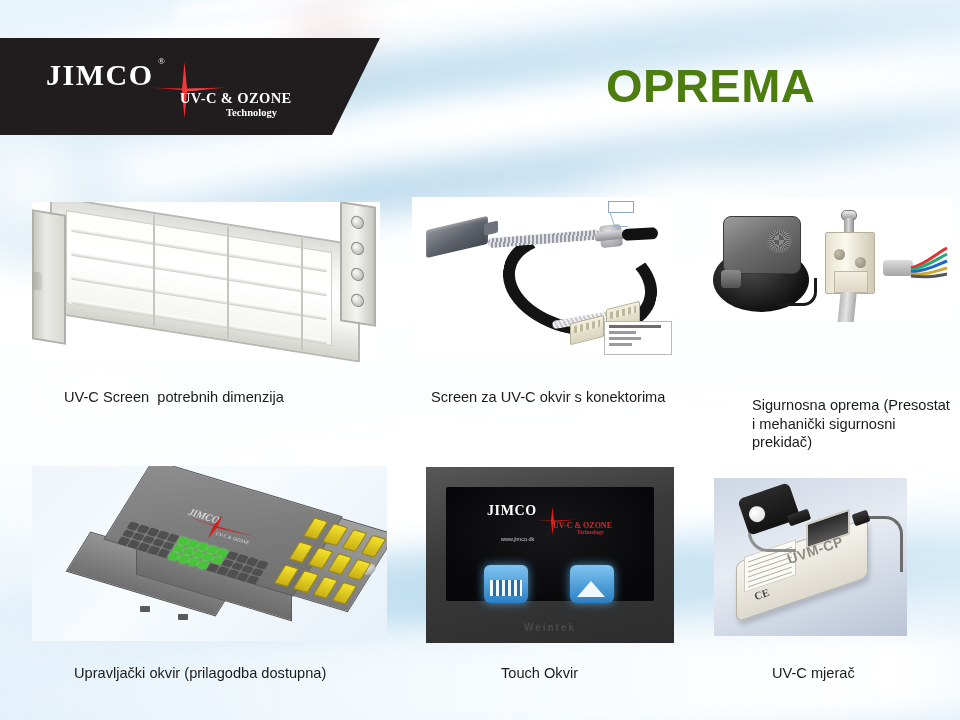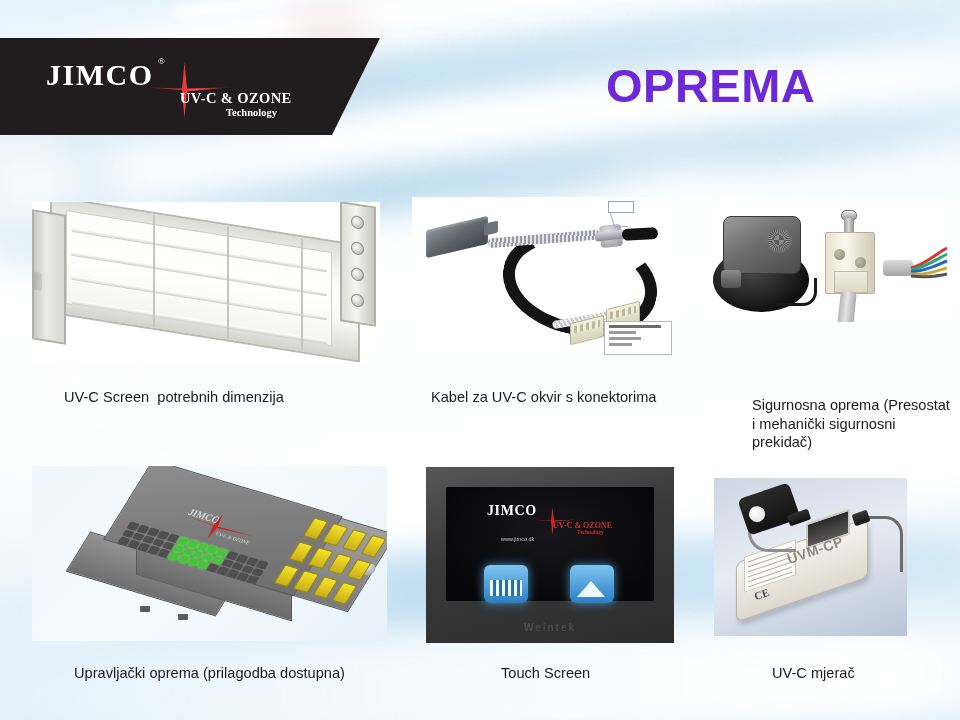--- a/index.html
+++ b/index.html
@@ -72,21 +72,21 @@
     font-size:14.5px; letter-spacing:.4px;
   }
   .jl-tech {
     position:absolute; left:186px; top:55px; color:#ffffff;
     font-family:"Liberation Serif", serif; font-weight:bold; font-size:10.5px;
   }
 
   
   #title {
     position:absolute; left:606px; top:62px; z-index:6;
-    font-size:47px; font-weight:bold; color:#6d28d9;
+    font-size:47px; font-weight:bold; color:#4d7c0f;
     letter-spacing:.5px; line-height:1;
   }
 
   
   .photo { position:absolute; z-index:4; background:#ffffff; overflow:hidden; }
   .cap {
     position:absolute; z-index:6; color:#1b1b1b;
     font-size:14.6px; line-height:18.6px; white-space:pre-wrap;
   }
 
@@ -401,21 +401,21 @@
   <div class="braid"></div>
   <div class="conn c1"></div>
   <div class="conn c2"></div>
   <div class="speclabel">
     <div></div>
       <div></div>
       <div></div>
       <div></div>
   </div>
 </div>
-<div class="cap" id="cap2">Kabel za UV-C okvir s konektorima</div>
+<div class="cap" id="cap2">Screen za UV-C okvir s konektorima</div>
 
 <div class="photo" id="p3">
   <div class="pswitch">
     <div class="ps-base"></div>
     <div class="ps-cap">
         <div class="ps-dial"></div>
       </div>
     <div class="ps-port"></div>
     <div class="ps-wire"></div>
   </div>
@@ -510,21 +510,21 @@
         <i></i>
       <i></i>
         <i></i>
         <i></i>
         <i></i>
     </div>
     <div class="cb-foot" style="left:68px;top:122px"></div>
     <div class="cb-foot" style="left:106px;top:130px"></div>
   </div>
 </div>
-<div class="cap" id="cap4">Upravljački oprema (prilagodba dostupna)</div>
+<div class="cap" id="cap4">Upravljački okvir (prilagodba dostupna)</div>
 
 <div class="photo" id="p5">
   <div class="ts-bezel"></div>
   <div class="ts-screen">
     <div class="ts-logo">
       <div class="ts-word">JIMCO</div>
       <svg class="ts-star" viewBox="0 0 42 28">
         <path d="M18 14 L0 12.8 L18 13.4 L19.5 0 L21 13.4 L42 12.8 L21 14.8 L19.5 28 L18 14.8 Z" fill="#d8221f"></path>
       </svg>
       <div class="ts-uvc">UV-C &amp; OZONE</div>
@@ -533,21 +533,21 @@
     </div>
     <div class="ts-icon ti1">
         <div class="g1"></div>
       </div>
     <div class="ts-icon ti2">
         <div class="g2"></div>
       </div>
   </div>
   <div class="ts-brand">Weintek</div>
 </div>
-<div class="cap" id="cap5">Touch Screen</div>
+<div class="cap" id="cap5">Touch Okvir</div>
 
 <div class="photo" id="p6">
   <div class="um-cord2"></div>
   <div class="um-body"></div>
   <div class="um-disp"></div>
   <div class="um-lbl">
     <i style="top:5px;width:44px"></i>
       <i style="top:10px;width:44px"></i>
     <i style="top:15px;width:44px"></i>
       <i style="top:20px;width:44px"></i>

